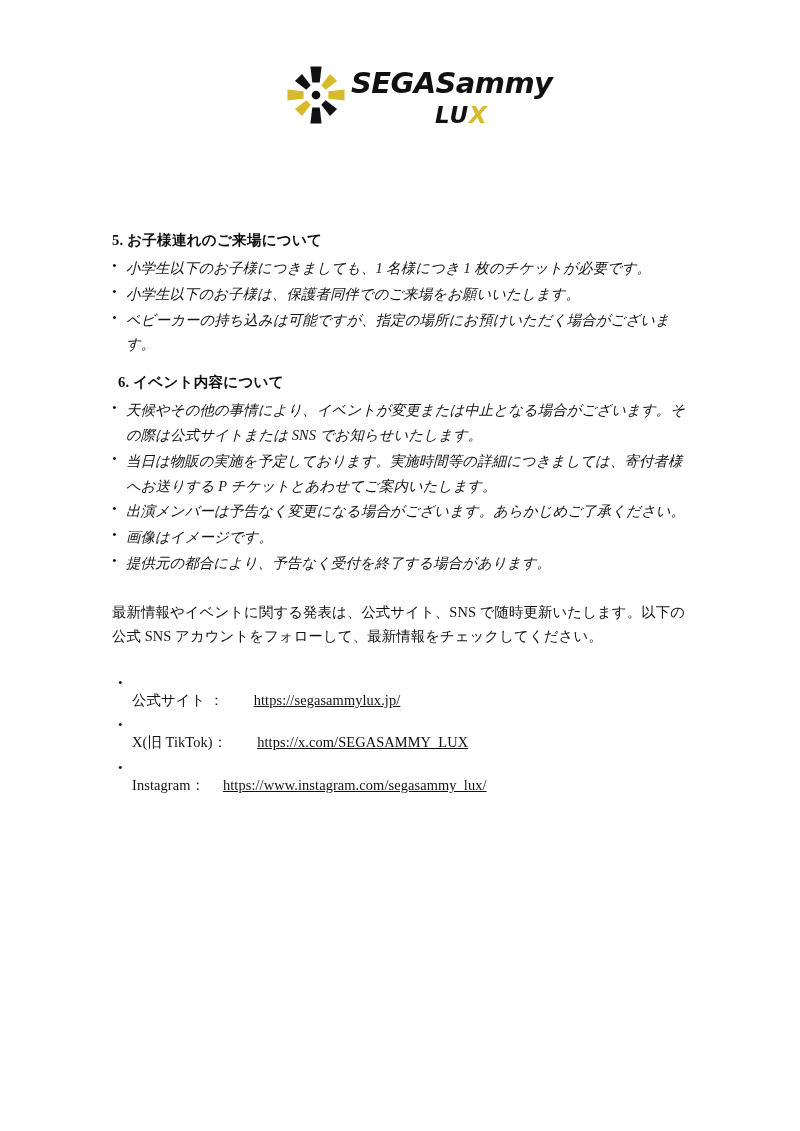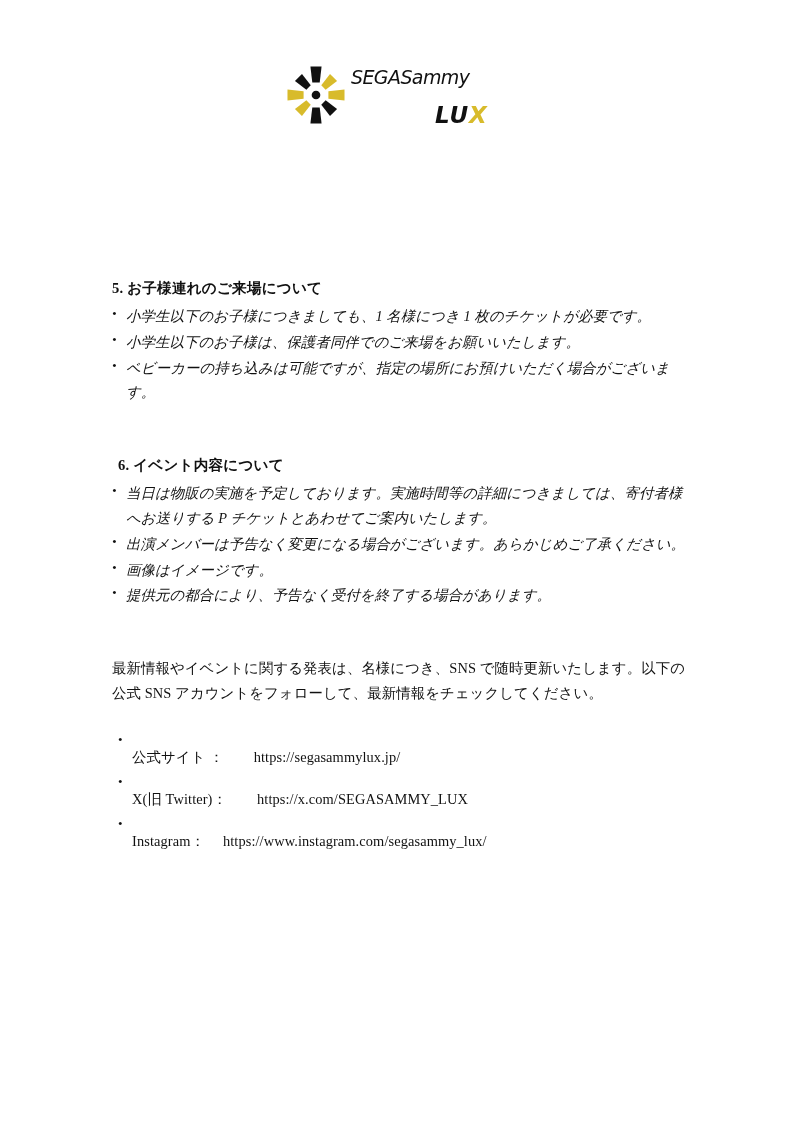--- a/index.html
+++ b/index.html
@@ -42,22 +42,22 @@
     left: 0;
     top: 2px;
     width: 62px;
     height: 62px;
   }
   .logo-text {
     position: absolute;
     left: 66px;
     top: 4px;
     font-family: "DejaVu Sans", sans-serif;
-    font-weight: 400;
-    font-size: 19px;
+    font-weight: 700;
+    font-size: 29px;
     letter-spacing: -0.6px;
     color: #111111;
     font-style: italic;
   }
   .logo-sub {
     position: absolute;
     left: 150px;
     top: 40px;
     font-family: "DejaVu Sans", sans-serif;
     font-weight: 700;
@@ -74,21 +74,20 @@
   .content {
     position: absolute;
     left: 112px;
     top: 228px;
     width: 580px;
     font-size: 14.4px;
     line-height: 1.72;
   }
   .section {
     margin-bottom: 13px;
-    margin-top: 48px;
   }
   .section-heading {
     font-weight: bold;
     font-size: 14.6px;
     margin-bottom: 3px;
     letter-spacing: 0.2px;
   }
   .section-heading.indented {
     padding-left: 6px;
   }
@@ -135,20 +134,21 @@
     top: -1px;
     font-size: 13px;
   }
   .link-label {
     display: inline-block;
     margin-top: 15px;
   }
   .link-url {
     display: inline-block;
     margin-left: 8px;
+    text-decoration: underline;
   }
   .sp-wide { display: inline-block; width: 22px; }
   .sp-mid  { display: inline-block; width: 10px; }
 </style>
 </head>
 <body>
 
 <div class="page">
 
   <div class="logo-block">
@@ -182,38 +182,39 @@
       <ul class="bullets">
         <li>小学生以下のお子様につきましても、1 名様につき 1 枚のチケットが必要です。</li>
         <li>小学生以下のお子様は、保護者同伴でのご来場をお願いいたします。</li>
         <li>ベビーカーの持ち込みは可能ですが、指定の場所にお預けいただく場合がございます。</li>
       </ul>
     </div>
 
     <div class="section">
       <div class="section-heading indented">6. イベント内容について</div>
       <ul class="bullets">
+        <li>天候やその他の事情により、イベントが変更または中止となる場合がございます。その際は公式サイトまたは SNS でお知らせいたします。</li>
         <li>当日は物販の実施を予定しております。実施時間等の詳細につきましては、寄付者様へお送りする P チケットとあわせてご案内いたします。</li>
         <li>出演メンバーは予告なく変更になる場合がございます。あらかじめご了承ください。</li>
         <li>画像はイメージです。</li>
         <li>提供元の都合により、予告なく受付を終了する場合があります。</li>
       </ul>
     </div>
 
     <div class="section">
     </div>
 
-    <div class="para">最新情報やイベントに関する発表は、名様につき、SNS で随時更新いたします。以下の公式 SNS アカウントをフォローして、最新情報をチェックしてください。</div>
+    <div class="para">最新情報やイベントに関する発表は、公式サイト、SNS で随時更新いたします。以下の公式 SNS アカウントをフォローして、最新情報をチェックしてください。</div>
 
     <ul class="links">
       <li>
         <span class="link-label">公式サイト ：</span><span class="sp-wide"></span><span class="link-url">https://segasammylux.jp/</span>
       </li>
       <li>
-        <span class="link-label">X(旧 Twitter)：</span><span class="sp-wide"></span><span class="link-url">https://x.com/SEGASAMMY_LUX</span>
+        <span class="link-label">X(旧 TikTok)：</span><span class="sp-wide"></span><span class="link-url">https://x.com/SEGASAMMY_LUX</span>
       </li>
       <li>
         <span class="link-label">Instagram：</span><span class="sp-mid"></span><span class="link-url">https://www.instagram.com/segasammy_lux/</span>
       </li>
     </ul>
 
   </div>
 </div>
 
 </body></html>

